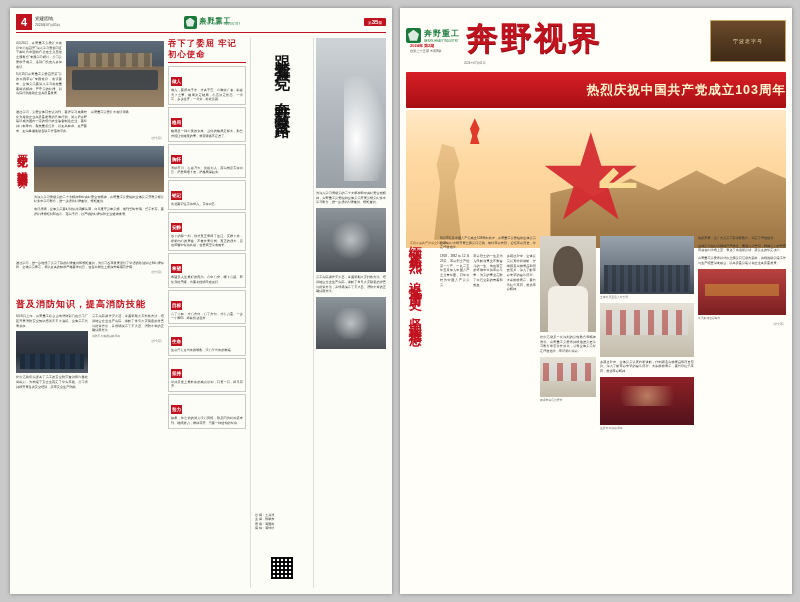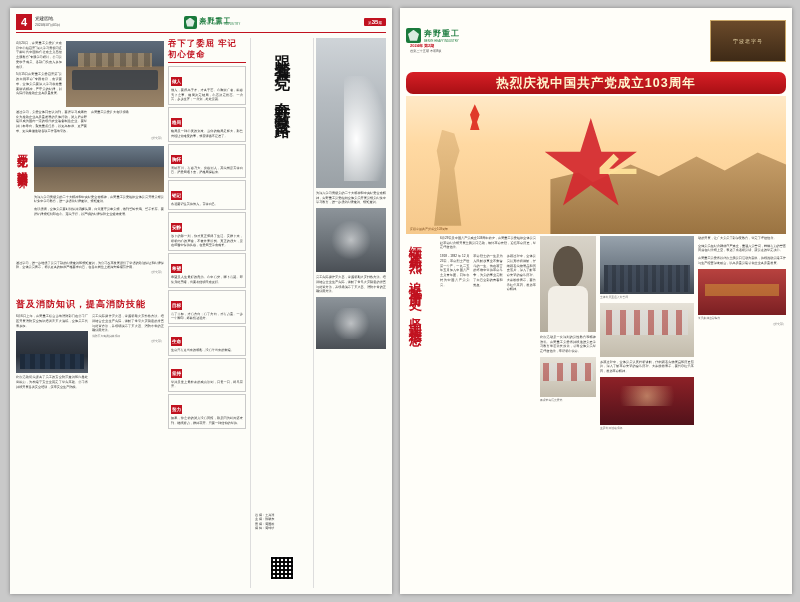--- a/index.html
+++ b/index.html
@@ -140,22 +140,22 @@
   }
   .mast-date{font-size:2.9px;color:#666;margin-left:4px;}
   .plaque{
     width:74px;height:40px;margin-left:auto;
     background:linear-gradient(#6b4a2a,#3e2a16);
     border:1.5px solid #caa768;display:flex;align-items:center;justify-content:center;
   }
   .plaque span{color:#e9d7a8;font-size:5px;letter-spacing:1px;}
 
   .banner{
-    margin:2px 6px 0 6px;height:22px;background:linear-gradient(#d81f26,#a80f14);
-    display:flex;align-items:center;justify-content:center;border-radius:7px;
+    margin:2px 6px 0 6px;height:36px;background:linear-gradient(#d81f26,#a80f14);
+    display:flex;align-items:center;justify-content:flex-end;border-radius:1px;
   }
   .banner span{color:#fff7cf;font-size:12.5px;font-weight:bold;letter-spacing:1px;}
 
   .hero{
     margin:2px 6px 0 6px;height:138px;position:relative;overflow:hidden;
     background:linear-gradient(#ffe9c7 0%,#ffd9a2 35%,#f6c98c 100%);
   }
   .hero .wall{
     position:absolute;right:0;bottom:0;width:62%;height:72%;
     background:linear-gradient(#c9a06a,#8a6434);
@@ -359,20 +359,24 @@
           <div>
             <div class="cn">奔野重工</div>
             <div class="en">BENYE HEAVY INDUSTRY</div>
           </div>
         </div>
         <div class="mast-meta">
           <div>2024年 第2期</div>
           <div class="s">总第三十五期 本期8版</div>
         </div>
       </div>
+      <div>
+        <div class="mast-title">奔野视界</div>
+        <div class="mast-date">2024年07月01日</div>
+      </div>
       <div class="plaque">
         <span>宁波老字号</span>
       </div>
     </div>
 
     <div class="banner">
       <span>热烈庆祝中国共产党成立103周年</span>
     </div>
 
     <div class="hero">

